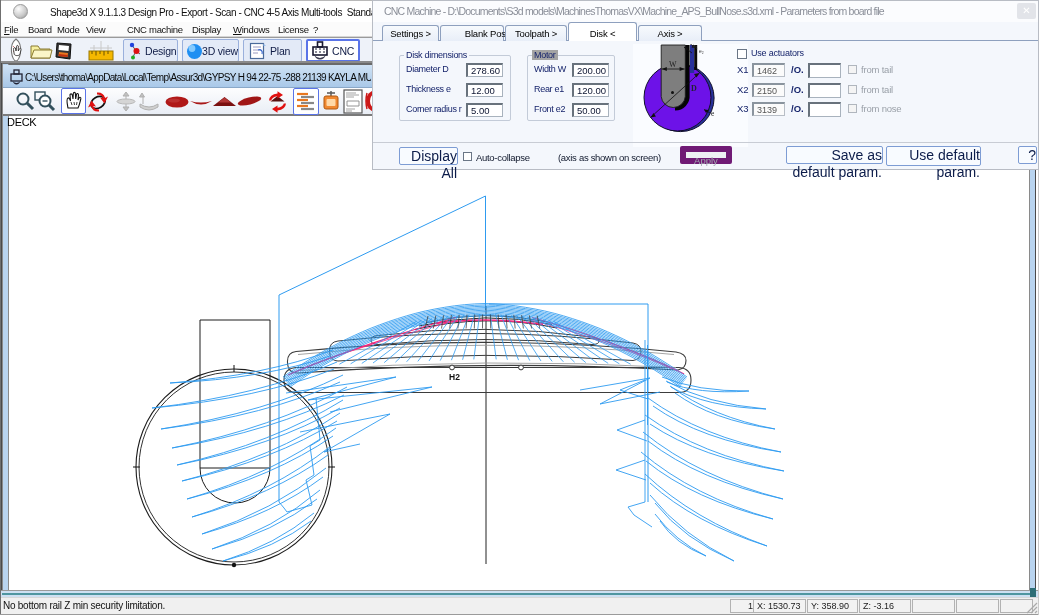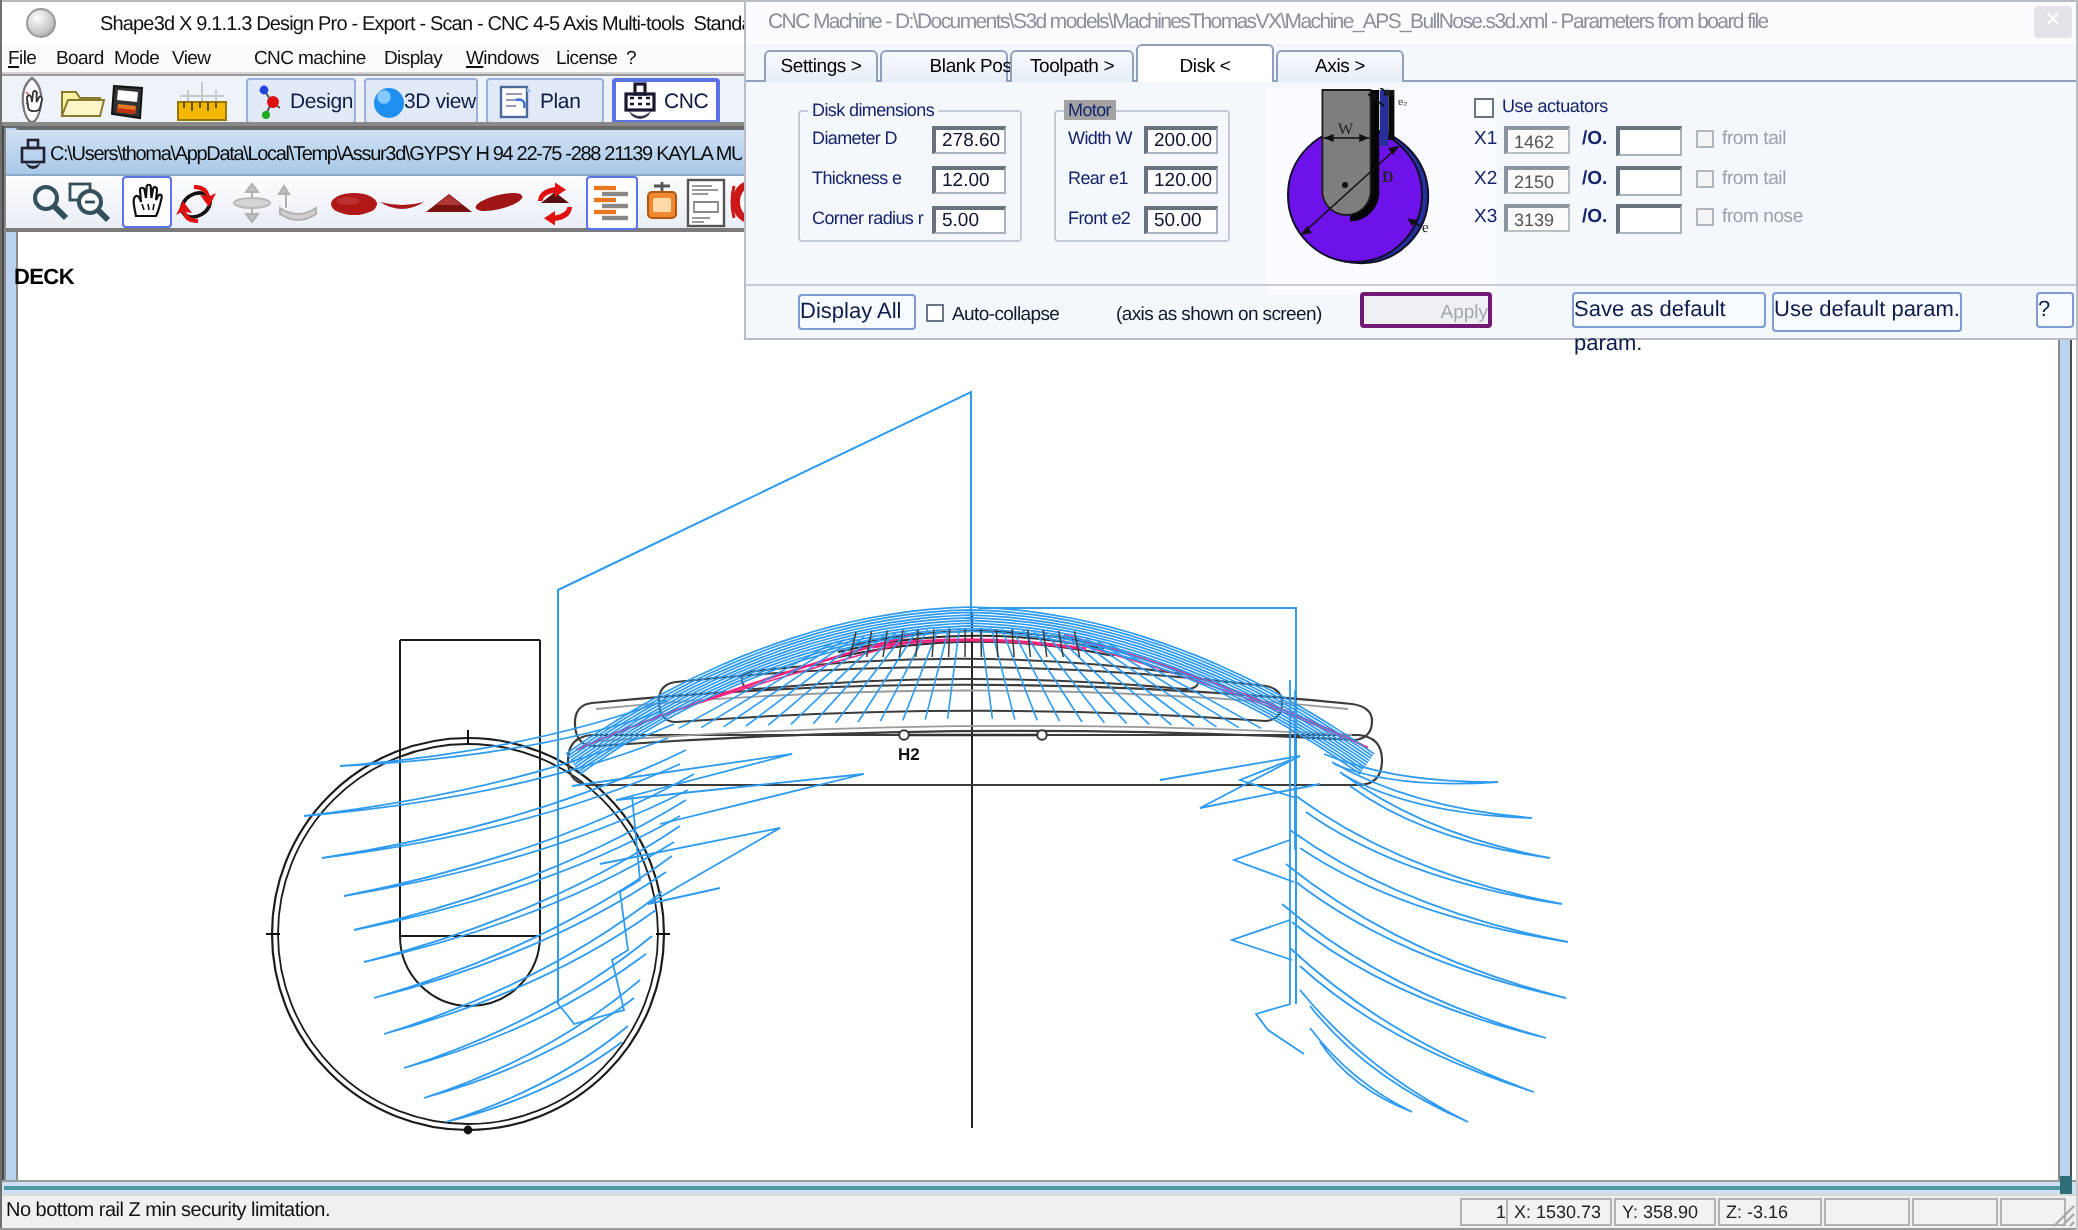--- a/index.html
+++ b/index.html
@@ -1,18 +1,18 @@
 <!DOCTYPE html>
 <html><head><meta charset="utf-8"><style>
 *{margin:0;padding:0;box-sizing:border-box}
 html,body{width:1039px;height:615px;overflow:hidden;background:#fff;font-family:"Liberation Sans",sans-serif;-webkit-font-smoothing:antialiased}
 .a{position:absolute}
 .nav{color:#16246b}
 .inp{background:#fff;border:1px solid #a8b2bd;border-top:2px solid #68727c;border-left:2px solid #68727c;font-size:9.5px;color:#0c1430;line-height:10.5px;padding:1px 0 0 3px}
-.btn{border:1px solid #7d9cd4;border-radius:2px;background:#f8fbff;font-size:11px;color:#0c1c4a;text-align:left}
+.btn{border:1px solid #7d9cd4;border-radius:2px;background:#f8fbff;font-size:14px;color:#0c1c4a;text-align:right}
 .cell{border:1px solid #b2b2b2;background:#f2f2f2;font-size:9px;color:#222;padding:1px 0 0 3px}
 </style></head><body>
 <div class="a" style="left:0;top:0;width:1039px;height:22px;background:#ffffff;border-top:1px solid #b8b8b8"></div>
 <div class="a" style="left:13px;top:4px;width:15px;height:15px;border-radius:50%;background:radial-gradient(circle at 35% 30%,#fdfdfd,#c9c9c9 60%,#8f8f8f);border:1px solid #9a9a9a"></div>
 <div class="a" style="left:50px;top:7px;font-size:10px;color:#111;letter-spacing:-0.42px;white-space:nowrap">Shape3d X 9.1.1.3 Design Pro - Export - Scan - CNC 4-5 Axis Multi-tools&nbsp; Standard Bull Nos</div>
 <div class="a" style="left:0;top:22px;width:1039px;height:15px;background:#fbfbfb"></div>
 <div class="a" style="left:4px;top:24px;font-size:9.5px;color:#111;letter-spacing:-0.3px"><u>F</u>ile</div>
 <div class="a" style="left:28px;top:24px;font-size:9.5px;color:#111;letter-spacing:-0.3px">Board</div>
 <div class="a" style="left:57px;top:24px;font-size:9.5px;color:#111;letter-spacing:-0.3px">Mode</div>
 <div class="a" style="left:86px;top:24px;font-size:9.5px;color:#111;letter-spacing:-0.3px">View</div>
@@ -157,21 +157,21 @@
     <path d="M3,4 h10 M3,6 h13 M3,8 h8" stroke="#999" stroke-width="0.9"></path>
     <path d="M4,12 h12 v5 h-12 Z" fill="none" stroke="#888" stroke-width="0.9"></path>
     <path d="M3,20 h9 M3,22 h6" stroke="#999" stroke-width="0.9"></path>
   </svg>
 <svg class="a" style="z-index:3;left:365px;top:90px" width="14" height="23" viewBox="0 0 14 23">
     <ellipse cx="10" cy="11" rx="9" ry="10.5" fill="#cc1818"></ellipse>
     <ellipse cx="10" cy="11" rx="5" ry="7" fill="#fff"></ellipse>
     <ellipse cx="10" cy="11" rx="2.5" ry="4.5" fill="#cc1818"></ellipse>
     <path d="M2,3 q-2,8 0,16" stroke="#cc1818" stroke-width="1.5" fill="none"></path>
   </svg>
-<div class="a" style="left:7px;top:133px;font-size:11px;font-weight:bold;color:#000;z-index:2;letter-spacing:-0.3px">DECK</div>
+<div class="a" style="left:7px;top:116px;font-size:11px;font-weight:normal;color:#000;z-index:2;letter-spacing:-0.3px">DECK</div>
 <svg style="position:absolute;left:0;top:0;z-index:1" width="1039" height="615" viewBox="0 0 1039 615">
     <circle cx="234" cy="467" r="98" fill="none" stroke="#1c1c1c" stroke-width="1.1"></circle>
     <circle cx="234" cy="467" r="95" fill="none" stroke="#1c1c1c" stroke-width="0.9"></circle>
     <line x1="133" y1="467" x2="140" y2="467" stroke="#111" stroke-width="1"></line>
     <line x1="328" y1="467" x2="335" y2="467" stroke="#111" stroke-width="1"></line>
     <line x1="234" y1="365" x2="234" y2="372" stroke="#111" stroke-width="1"></line>
     <circle cx="234" cy="565" r="2.2" fill="#111"></circle>
     <path d="M200,320 L200,468 M270,320 L270,468 M200,320 L270,320 M200,468 L270,468" fill="none" stroke="#1c1c1c" stroke-width="1"></path>
     <path d="M200,468 A35,35 0 0 0 270,468" fill="none" stroke="#1c1c1c" stroke-width="1"></path>
     <path d="M279,502 L279,295 L485.5,196 L485.5,310" fill="none" stroke="#2e9bf0" stroke-width="1"></path>
@@ -369,18 +369,18 @@
 <div class="a" style="z-index:11;left:752px;top:102px;width:33px;height:14px;background:#fbfbfb;border:1px solid #b8bec6;border-top:2px solid #8a949e;border-left:2px solid #8a949e;font-size:9px;color:#555;padding:1px 0 0 3px">3139</div>
 <div class="a" style="z-index:11;left:791px;top:103px;font-size:9.5px;font-weight:bold;color:#16246b">/O.</div>
 <div class="a" style="z-index:11;left:808px;top:102px;width:33px;height:15px;background:#fff;border:1px solid #a8b2bd;border-top:2px solid #68727c;border-left:2px solid #68727c"></div>
 <div class="a" style="z-index:11;left:848px;top:104px;width:9px;height:9px;background:#f4f4f4;border:1px solid #b0b6be"></div>
 <div class="a" style="z-index:11;left:861px;top:103px;font-size:9.5px;color:#9aa0a8;letter-spacing:-0.2px">from nose</div>
 <div class="a" style="z-index:11;left:373px;top:142px;width:665px;height:1px;background:#c8ccd4"></div>
 <div class="a btn" style="z-index:11;left:399px;top:147px;width:59px;height:18px;line-height:17px">Display All</div>
 <div class="a" style="z-index:11;left:463px;top:152px;width:9px;height:9px;background:#fff;border:1px solid #6a7686"></div>
 <div class="a" style="z-index:11;left:476px;top:152px;font-size:9.5px;color:#10182c;letter-spacing:-0.3px">Auto-collapse</div>
 <div class="a" style="z-index:11;left:558px;top:152px;font-size:9.5px;color:#10182c;letter-spacing:-0.3px">(axis as shown on screen)</div>
-<div class="a" style="z-index:11;left:680px;top:146px;width:66px;height:18px;background:#eef0f3;border:2px solid #701a75;border-radius:2px;font-size:9.5px;color:#a2a8b0;text-align:right;line-height:17px">Apply</div>
+<div class="a" style="z-index:11;left:680px;top:146px;width:52px;height:18px;background:#eef0f3;border:6px solid #701a75;border-radius:2px;font-size:9.5px;color:#a2a8b0;text-align:center;line-height:17px">Apply</div>
 <div class="a btn" style="z-index:11;left:786px;top:146px;width:97px;height:18px;line-height:17px">Save as default param.</div>
 <div class="a btn" style="z-index:11;left:886px;top:146px;width:95px;height:20px;line-height:17px">Use default param.</div>
 <div class="a btn" style="z-index:11;left:1018px;top:146px;width:19px;height:18px;line-height:17px">?</div>
 <div class="a" style="left:0;top:0;width:1px;height:615px;background:#6f6f6f;z-index:20"></div>
 <div class="a" style="left:0;top:614px;width:1039px;height:1px;background:#9a9a9a;z-index:20"></div>
 <div class="a" style="left:1038px;top:170px;width:1px;height:445px;background:#c9c9c9;z-index:20"></div>
 </body></html>

